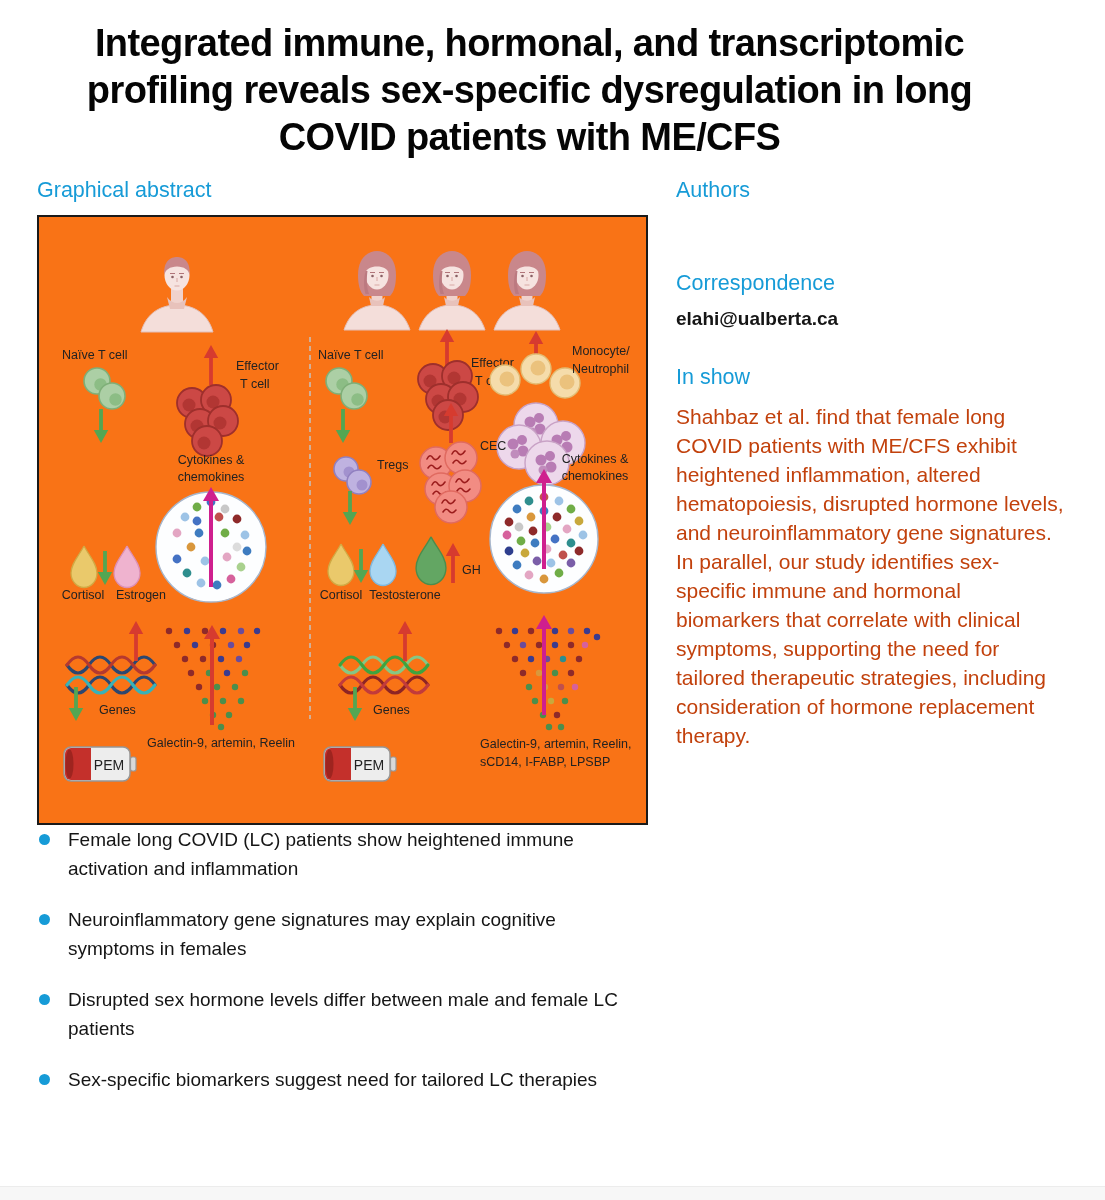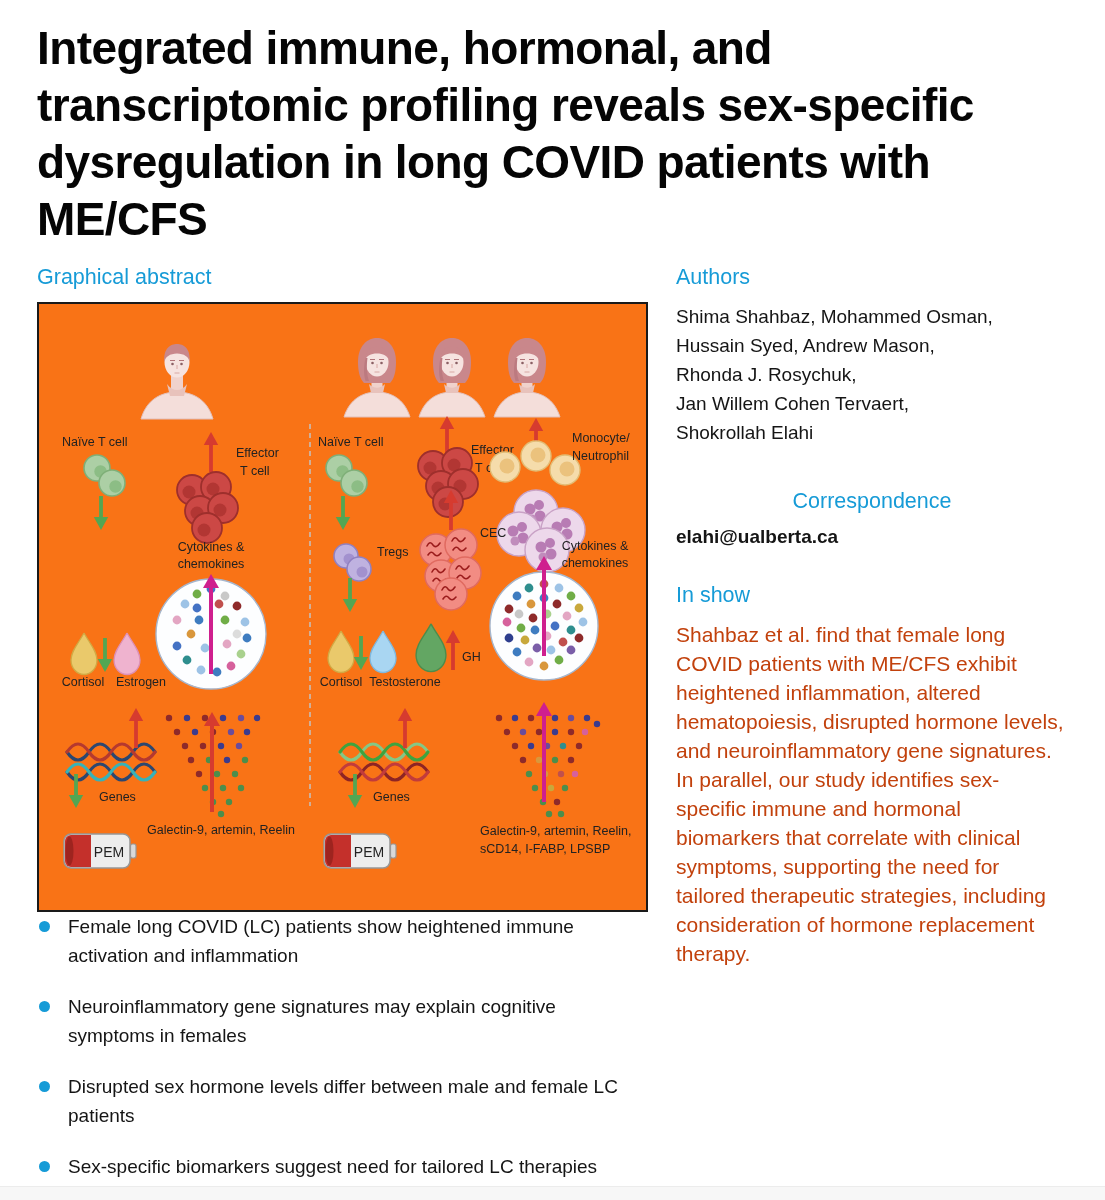--- a/index.html
+++ b/index.html
@@ -3,32 +3,32 @@
 <meta charset="utf-8">
 <style>
   * { margin:0; padding:0; box-sizing:border-box; }
   html,body { background:#ffffff; }
   body {
     width:1105px; height:1200px; overflow:hidden; position:relative;
     font-family:"Liberation Sans", sans-serif; color:#111;
   }
   .page { padding:20px 37px 0 37px; position:relative; height:100%; }
   h1.title {
-    font-size:46px; font-weight:800; line-height:1.24; letter-spacing:-0.6px;
-    color:#050505; max-width:985px; margin-bottom:16px;
+    font-size:38px; font-weight:800; line-height:1.24; letter-spacing:-0.6px;
+    color:#050505; max-width:985px; margin-bottom:16px;text-align:center;
   }
   .columns { display:flex; align-items:flex-start; }
   .col-left { width:611px; flex:0 0 611px; }
   .col-right { width:395px; margin-left:28px; }
   h2.sec { color:#169BD7; font-size:21.5px; font-weight:500; line-height:1.25; margin-bottom:11px; }
   .abstract-box {
     width:611px; height:610px; border:2px solid #1a1a1a; background:#f97316; overflow:hidden;
   }
   .authors-block { font-size:19px; line-height:29px; color:#151515; }
-  .mt1 { margin-top:41px;text-align:center; }
+  .mt1 { margin-top:66px; }
   .mt2 { margin-top:34px; }
   .email { font-size:19px; color:#151515; text-decoration:none; display:inline-block;font-weight:bold; }
   p.brief { font-size:21px; line-height:29px; color:#c2410c; max-width:398px; }
   .highlights-h { margin-top:26px; margin-bottom:10px; }
   ul.highlights { list-style:none; }
   ul.highlights li {
     position:relative; padding-left:31px; font-size:19px; line-height:29px;
     color:#151515; margin-bottom:22px; max-width:585px;
   }
   ul.highlights .dot {
@@ -386,27 +386,20 @@
       <ul class="highlights">
         <li><span class="dot"></span><span>Female long COVID (LC) patients show heightened immune activation and inflammation</span></li>
         <li><span class="dot"></span><span>Neuroinflammatory gene signatures may explain cognitive symptoms in females</span></li>
         <li><span class="dot"></span><span>Disrupted sex hormone levels differ between male and female LC patients</span></li>
         <li><span class="dot"></span><span>Sex-specific biomarkers suggest need for tailored LC therapies</span></li>
       </ul>
     </div>
 
     <div class="col-right">
       <h2 class="sec">Authors</h2>
-      <div class="authors-block">
-        <div>Shima Shahbaz, Mohammed Osman,</div>
-        <div>Hussain Syed, Andrew Mason,</div>
-        <div>Rhonda J. Rosychuk,</div>
-        <div>Jan Willem Cohen Tervaert,</div>
-        <div>Shokrollah Elahi</div>
-      </div>
 
       <h2 class="sec mt1">Correspondence</h2>
       <a class="email" href="#">elahi@ualberta.ca</a>
 
       <h2 class="sec mt2">In show</h2>
       <p class="brief">Shahbaz et al. find that female long COVID patients with ME/CFS exhibit heightened inflammation, altered hematopoiesis, disrupted hormone levels, and neuroinflammatory gene signatures. In parallel, our study identifies sex-specific immune and hormonal biomarkers that correlate with clinical symptoms, supporting the need for tailored therapeutic strategies, including consideration of hormone replacement therapy.</p>
     </div>
   </div>
 
   <div class="footer-strip"></div>

